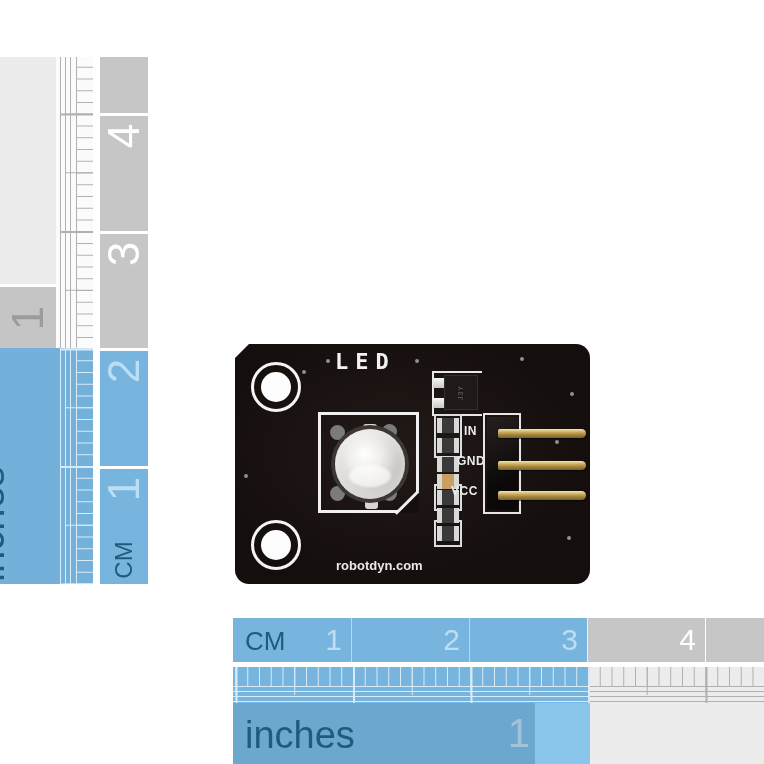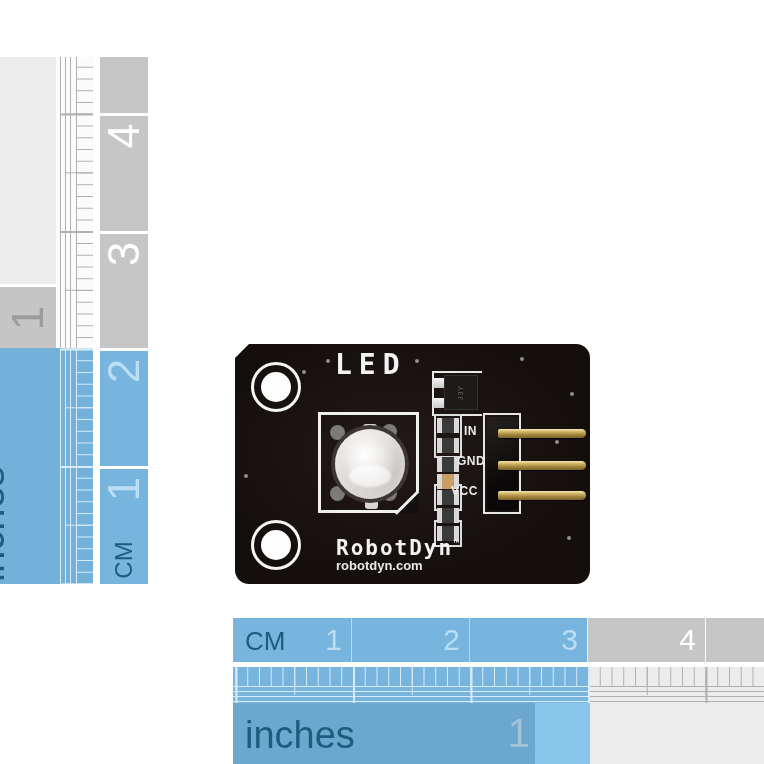--- a/index.html
+++ b/index.html
@@ -96,21 +96,21 @@
   .h-inchlabel{left:12px;top:13px;font-size:38px;line-height:1;color:#1f5b7c;}
   .h-inchnum{left:255px;top:10px;width:42px;text-align:right;font-size:40px;
              line-height:1;color:#a2c3d9;}
 
   
   .board{left:235px;top:344px;width:355px;height:240px;
          background:radial-gradient(ellipse at 45% 45%,#221a17 0%,#140e0d 70%);
          border-radius:10px 14px 14px 14px;
          clip-path:polygon(14px 0,100% 0,100% 100%,0 100%,0 14px);}
   .pcb-title{left:100px;top:7px;font-family:"DejaVu Sans Mono",monospace;font-weight:bold;
-             font-size:28px;line-height:1;letter-spacing:7px;color:#f3f3f3;}
+             font-size:22px;line-height:1;letter-spacing:7px;color:#f3f3f3;}
   .dot{width:4px;height:4px;border-radius:50%;background:#8f8f8f;}
   .hole{width:44px;height:44px;border:3px solid #f5f5f5;border-radius:50%;}
   .hole::after{content:"";position:absolute;left:7px;top:7px;width:30px;height:30px;
                border-radius:50%;background:#fdfdfd;}
   .hole1{left:16px;top:18px;}
   .hole2{left:16px;top:176px;}
 
   .led-square{left:83px;top:68px;width:95px;height:95px;border:3px solid #f0f0f0;}
   .led-square .cut{position:absolute;right:-3px;bottom:-3px;width:22px;height:22px;
                    background:#151010;clip-path:polygon(100% 0,100% 100%,0 100%);}
@@ -310,17 +310,16 @@
     <span class="a pinlabel lab-in">IN</span>
     <span class="a pinlabel lab-gnd">GND</span>
     <span class="a pinlabel lab-vcc">VCC</span>
 
     <div class="a hdr-silk"></div>
     <div class="a hdr-body"></div>
     <div class="a pin pin1"></div>
     <div class="a pin pin2"></div>
     <div class="a pin pin3"></div>
 
-    <span class="a brand"><span>RobotDyn</span><sup>™</sup></span>
     <span class="a website">robotdyn.com</span>
   </div>
 
 </div>
 
 </body></html>

